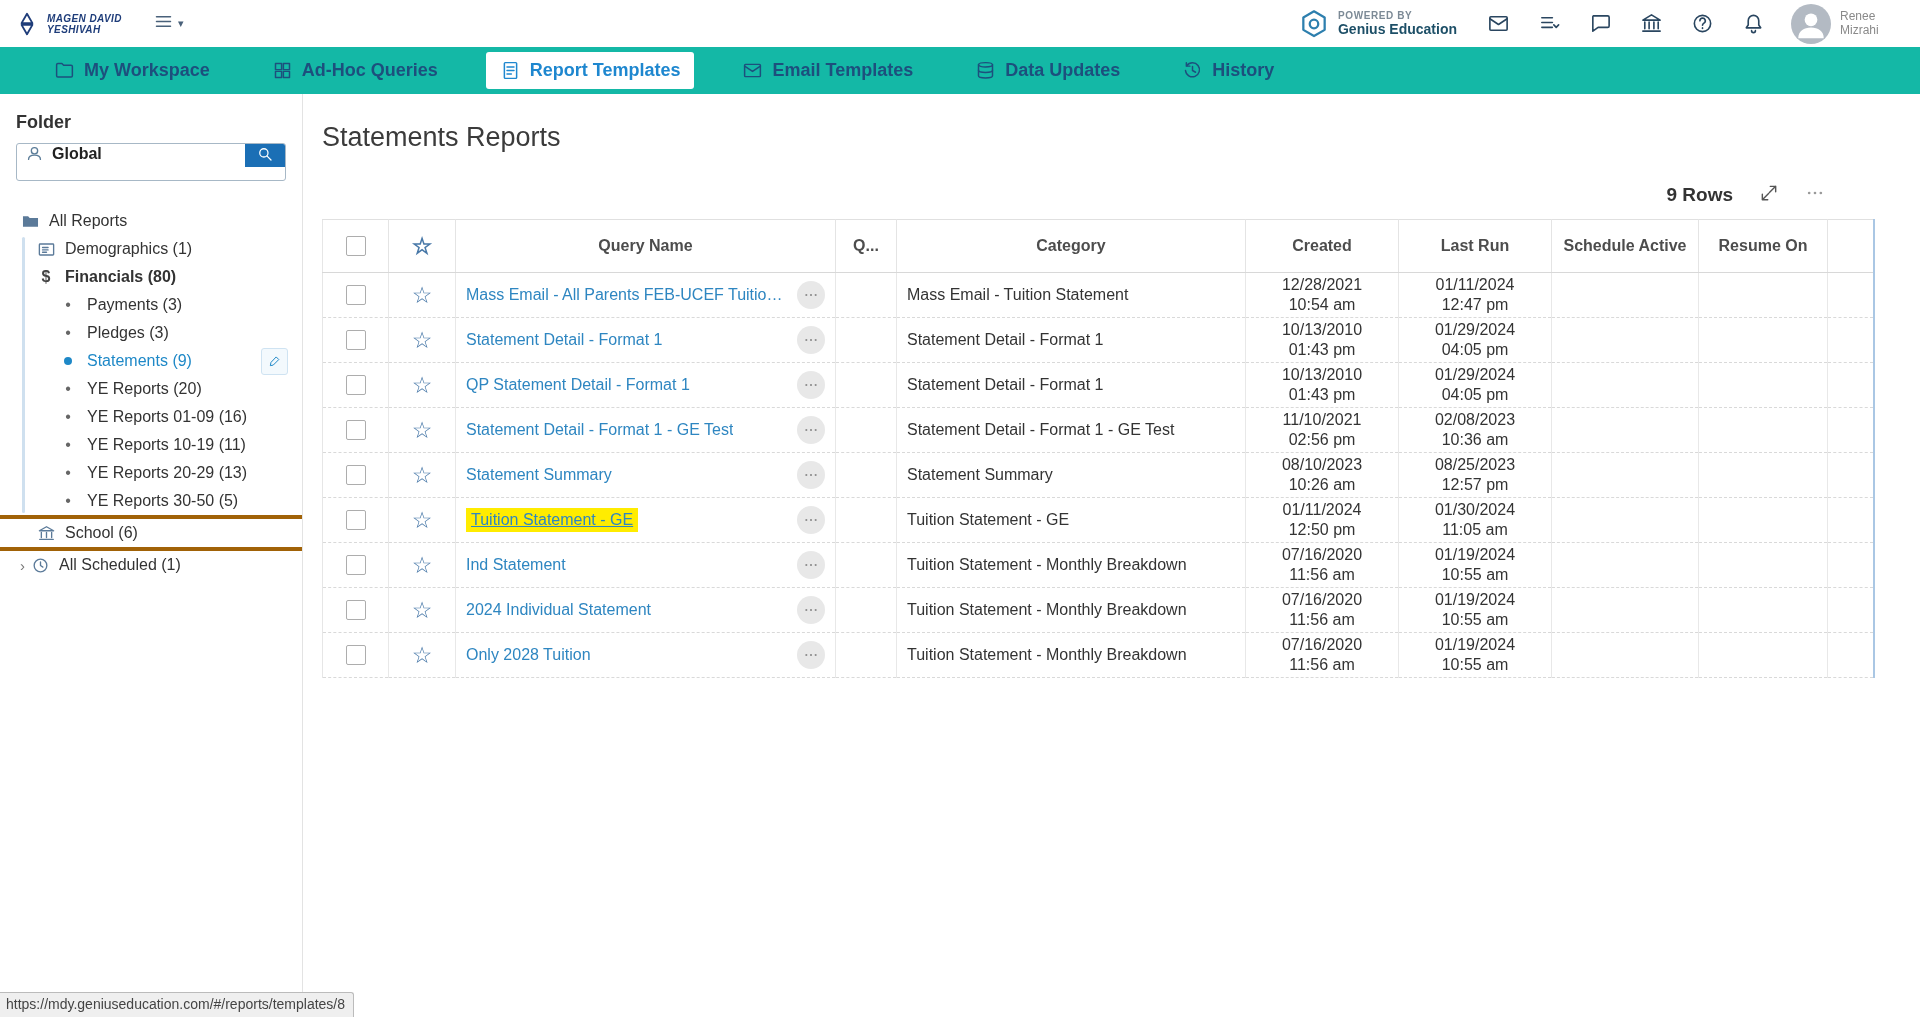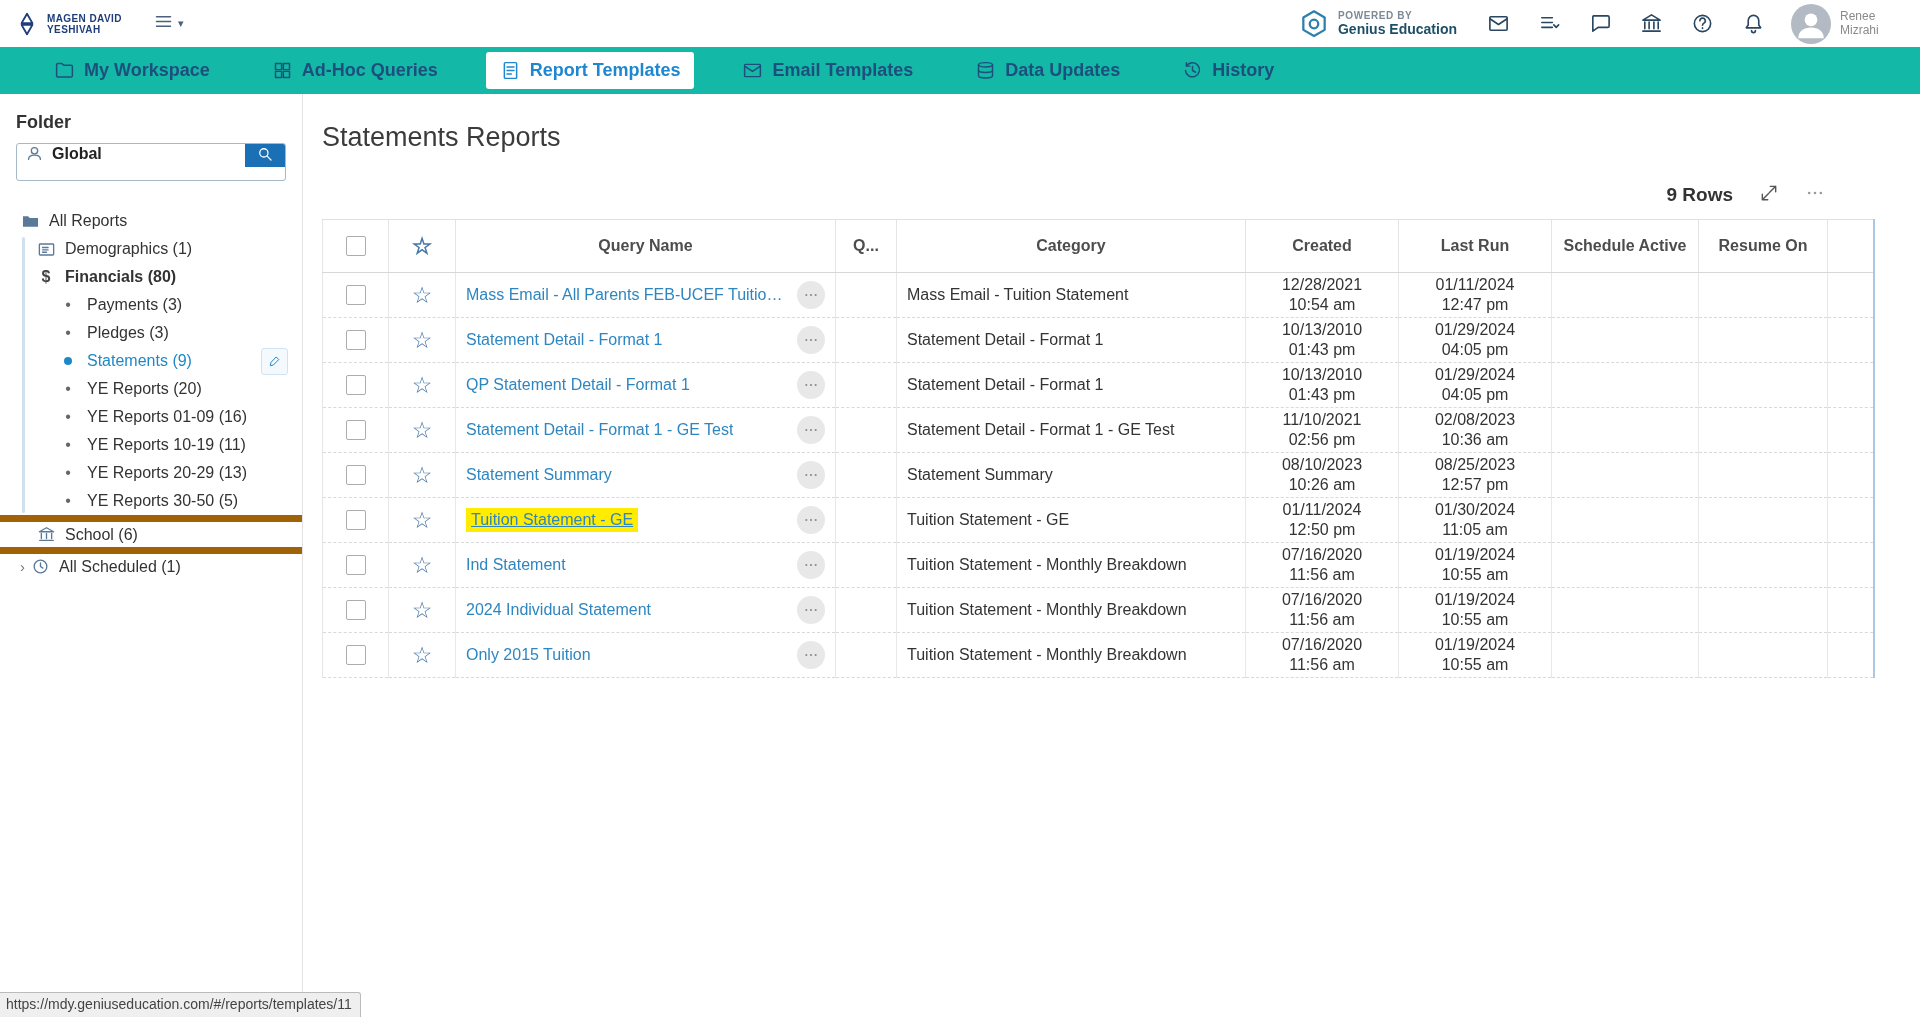--- a/index.html
+++ b/index.html
@@ -4,21 +4,21 @@
 <style>
   * { box-sizing: border-box; }
   html, body { margin:0; padding:0; width:1920px; height:1017px; overflow:hidden;
     font-family:"Liberation Sans", sans-serif; background:#fff; }
   .app { width:1920px; height:1017px; position:relative; display:flex; flex-direction:column; }
 
   
   .topbar { height:47px; background:#fff; display:flex; align-items:center; padding:0 16px 0 14px; flex:none; }
   .brand { display:flex; align-items:center; gap:7px; }
   .brand .logo { color:#1f3d7a; display:flex; }
-  .brand-text { font-size:10px; font-weight:bold; color:#1f3d7a; letter-spacing:.4px; width:92px; line-height:1.1; }
+  .brand-text { font-size:10px; font-weight:bold; color:#1f3d7a; letter-spacing:.4px; width:92px; line-height:1.1;font-style:italic; }
   .hamburger { display:flex; align-items:center; gap:4px; color:#49617a; margin-left:14px; cursor:pointer; }
   .hamburger .caret { font-size:11px; color:#49617a; }
   .main-nav { display:flex; align-items:center; gap:6px; margin-left:22px; }
   .nav-item { padding:9px 13px; font-size:18px; color:#3d3d3d; border-radius:4px; cursor:pointer; white-space:nowrap; }
   .nav-item.active { background:#d9edfb; color:#42a4e4; }
   .top-right { margin-left:auto; display:flex; align-items:center; gap:26px; }
   .powered { display:flex; align-items:center; gap:8px; margin-right:4px; }
   .powered .hex { color:#2d7fae; display:flex; }
   .pow-1 { font-size:10px; font-weight:bold; color:#7c8a96; letter-spacing:.6px; }
   .pow-2 { font-size:14px; font-weight:bold; color:#1d4f67; }
@@ -41,21 +41,21 @@
   .folder-search .person { display:flex; align-items:center; padding:0 6px 0 8px; color:#5c7d99; }
   .folder-search input { flex:1; min-width:0; border:none; outline:none; font-family:inherit; font-size:16px; font-weight:bold; color:#222; }
   .search-btn { width:40px; border:none; background:#1b6fb5; color:#fff; display:flex; align-items:center; justify-content:center; cursor:pointer; }
   .tree { margin-top:26px; font-size:16px; color:#333; }
   .tree-item { display:flex; align-items:center; height:28px; gap:9px; cursor:pointer; }
   .tree-item.lvl0 { padding-left:20px; }
   .tree-item.lvl1 { padding-left:36px; }
   .tree-item.lvl2 { padding-left:58px; }
   .tree-item.bold { font-weight:bold; }
   .tree-item.selected { color:#1e88c7; }
-  .tree-item.section { border-top:7px solid #a16207; height:32px; }
+  .tree-item.section { border-top:4px solid #a16207; height:32px; }
   .tree-group { position:relative; }
   .tree-group::before { content:''; position:absolute; left:22px; top:2px; bottom:2px; width:3px; background:#cfe0ef; border-radius:2px; }
   .tree-icon { display:flex; color:#5b7a99; width:20px; justify-content:center; flex:none; }
   .dollar { width:20px; text-align:center; font-weight:bold; color:#444; flex:none; }
   .bullet { width:20px; text-align:center; color:#666; flex:none; }
   .dot { width:20px; display:flex; justify-content:center; flex:none; }
   .dot::before { content:''; width:8px; height:8px; border-radius:50%; background:#1e88c7; }
   .chev { color:#777; font-size:15px; margin-right:-4px; }
   .edit-btn { margin-left:auto; margin-right:14px; width:27px; height:27px; border:1px solid #cfe3f2; background:#f3f9fd; border-radius:3px; color:#1e88c7; display:flex; align-items:center; justify-content:center; cursor:pointer; flex:none; }
 
@@ -619,21 +619,21 @@
               </td>
               <td></td>
               <td></td>
               <td></td>
             </tr>
             <tr>
               <td class="cell-center"><span class="cb"></span></td>
               <td class="cell-center"><span class="star">☆</span></td>
               <td class="td-name">
                 <div class="qwrap">
-                  <span class="qlink">Only 2015 Tuition</span>
+                  <span class="qlink">Only 2028 Tuition</span>
                   <span class="row-menu">
                     <svg width="16" height="16" viewBox="0 0 24 24" fill="none" stroke="currentColor" stroke-width="1.7" stroke-linecap="round" stroke-linejoin="round">
                       <circle cx="5" cy="12" r="1.6" fill="currentColor" stroke="none"></circle>
                       <circle cx="12" cy="12" r="1.6" fill="currentColor" stroke="none"></circle>
                       <circle cx="19" cy="12" r="1.6" fill="currentColor" stroke="none"></circle>
                     </svg>
                   </span>
                 </div>
               </td>
               <td></td>
@@ -649,14 +649,14 @@
               <td></td>
               <td></td>
               <td></td>
             </tr>
           </tbody>
       </table>
     </main>
 
   </div>
 
-  <div class="statusbar">https://mdy.geniuseducation.com/#/reports/templates/11</div>
+  <div class="statusbar">https://mdy.geniuseducation.com/#/reports/templates/8</div>
 </div>
 
 </body></html>

